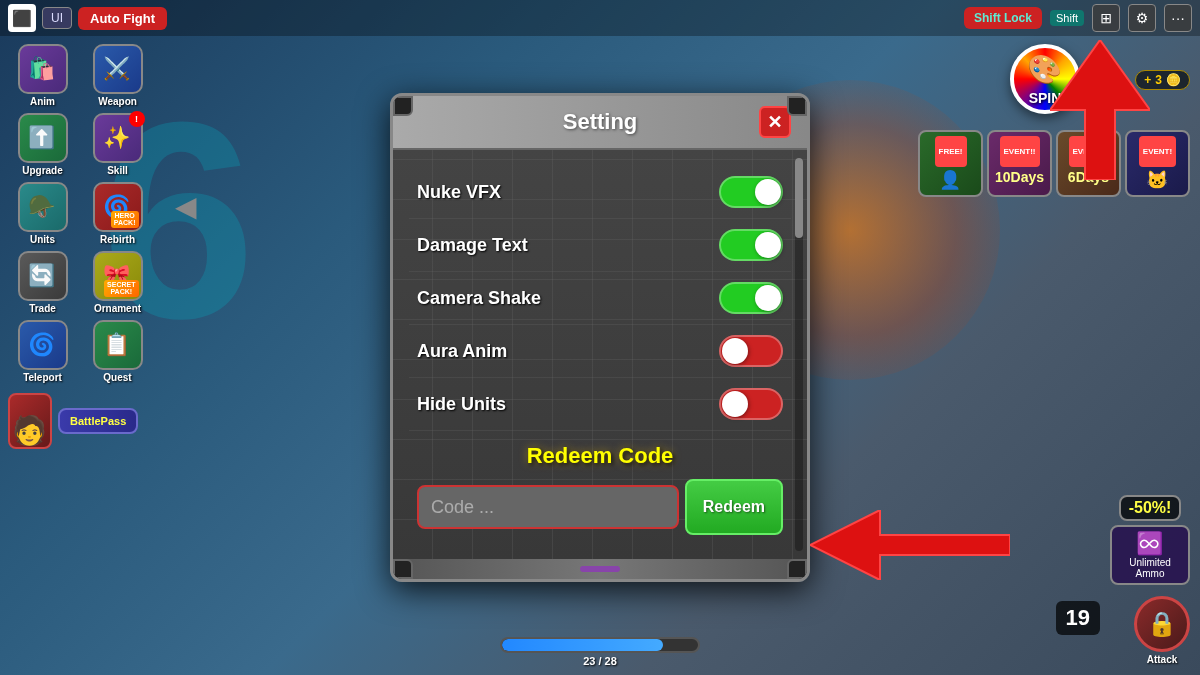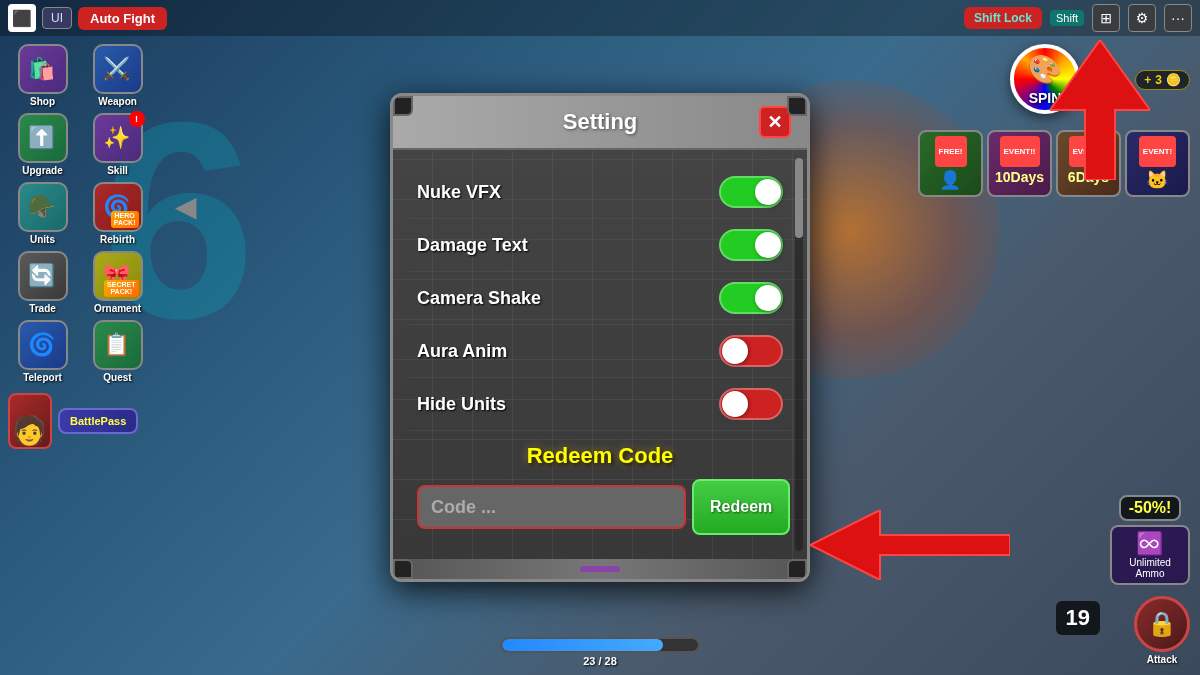--- a/index.html
+++ b/index.html
@@ -505,21 +505,21 @@
     }
 
     .code-input {
       flex: 1;
       height: 44px;
       background: #666;
       border: 2px solid #cc3333;
       border-radius: 8px;
       color: rgba(255,255,255,0.5);
       font-size: 18px;
-      font-weight: bold;
+      font-weight: normal;
       padding: 0 12px;
       outline: none;
       cursor: text;
     }
 
     .code-input::placeholder {
       color: rgba(255,255,255,0.45);
     }
 
     .redeem-btn {
@@ -621,21 +621,21 @@
   </div>
 </div>
 
 <div class="back-arrow">◀</div>
 
 <div class="sidebar">
   <div class="sidebar-grid">
 
     <div class="sidebar-item">
       <div class="sidebar-icon purple">🛍️</div>
-      <span class="sidebar-label">Shop</span>
+      <span class="sidebar-label">Anim</span>
     </div>
     <div class="sidebar-item">
       <div class="sidebar-icon blue">⚔️</div>
       <span class="sidebar-label">Weapon</span>
     </div>
 
     <div class="sidebar-item">
       <div class="sidebar-icon green">⬆️</div>
       <span class="sidebar-label">Upgrade</span>
     </div>

